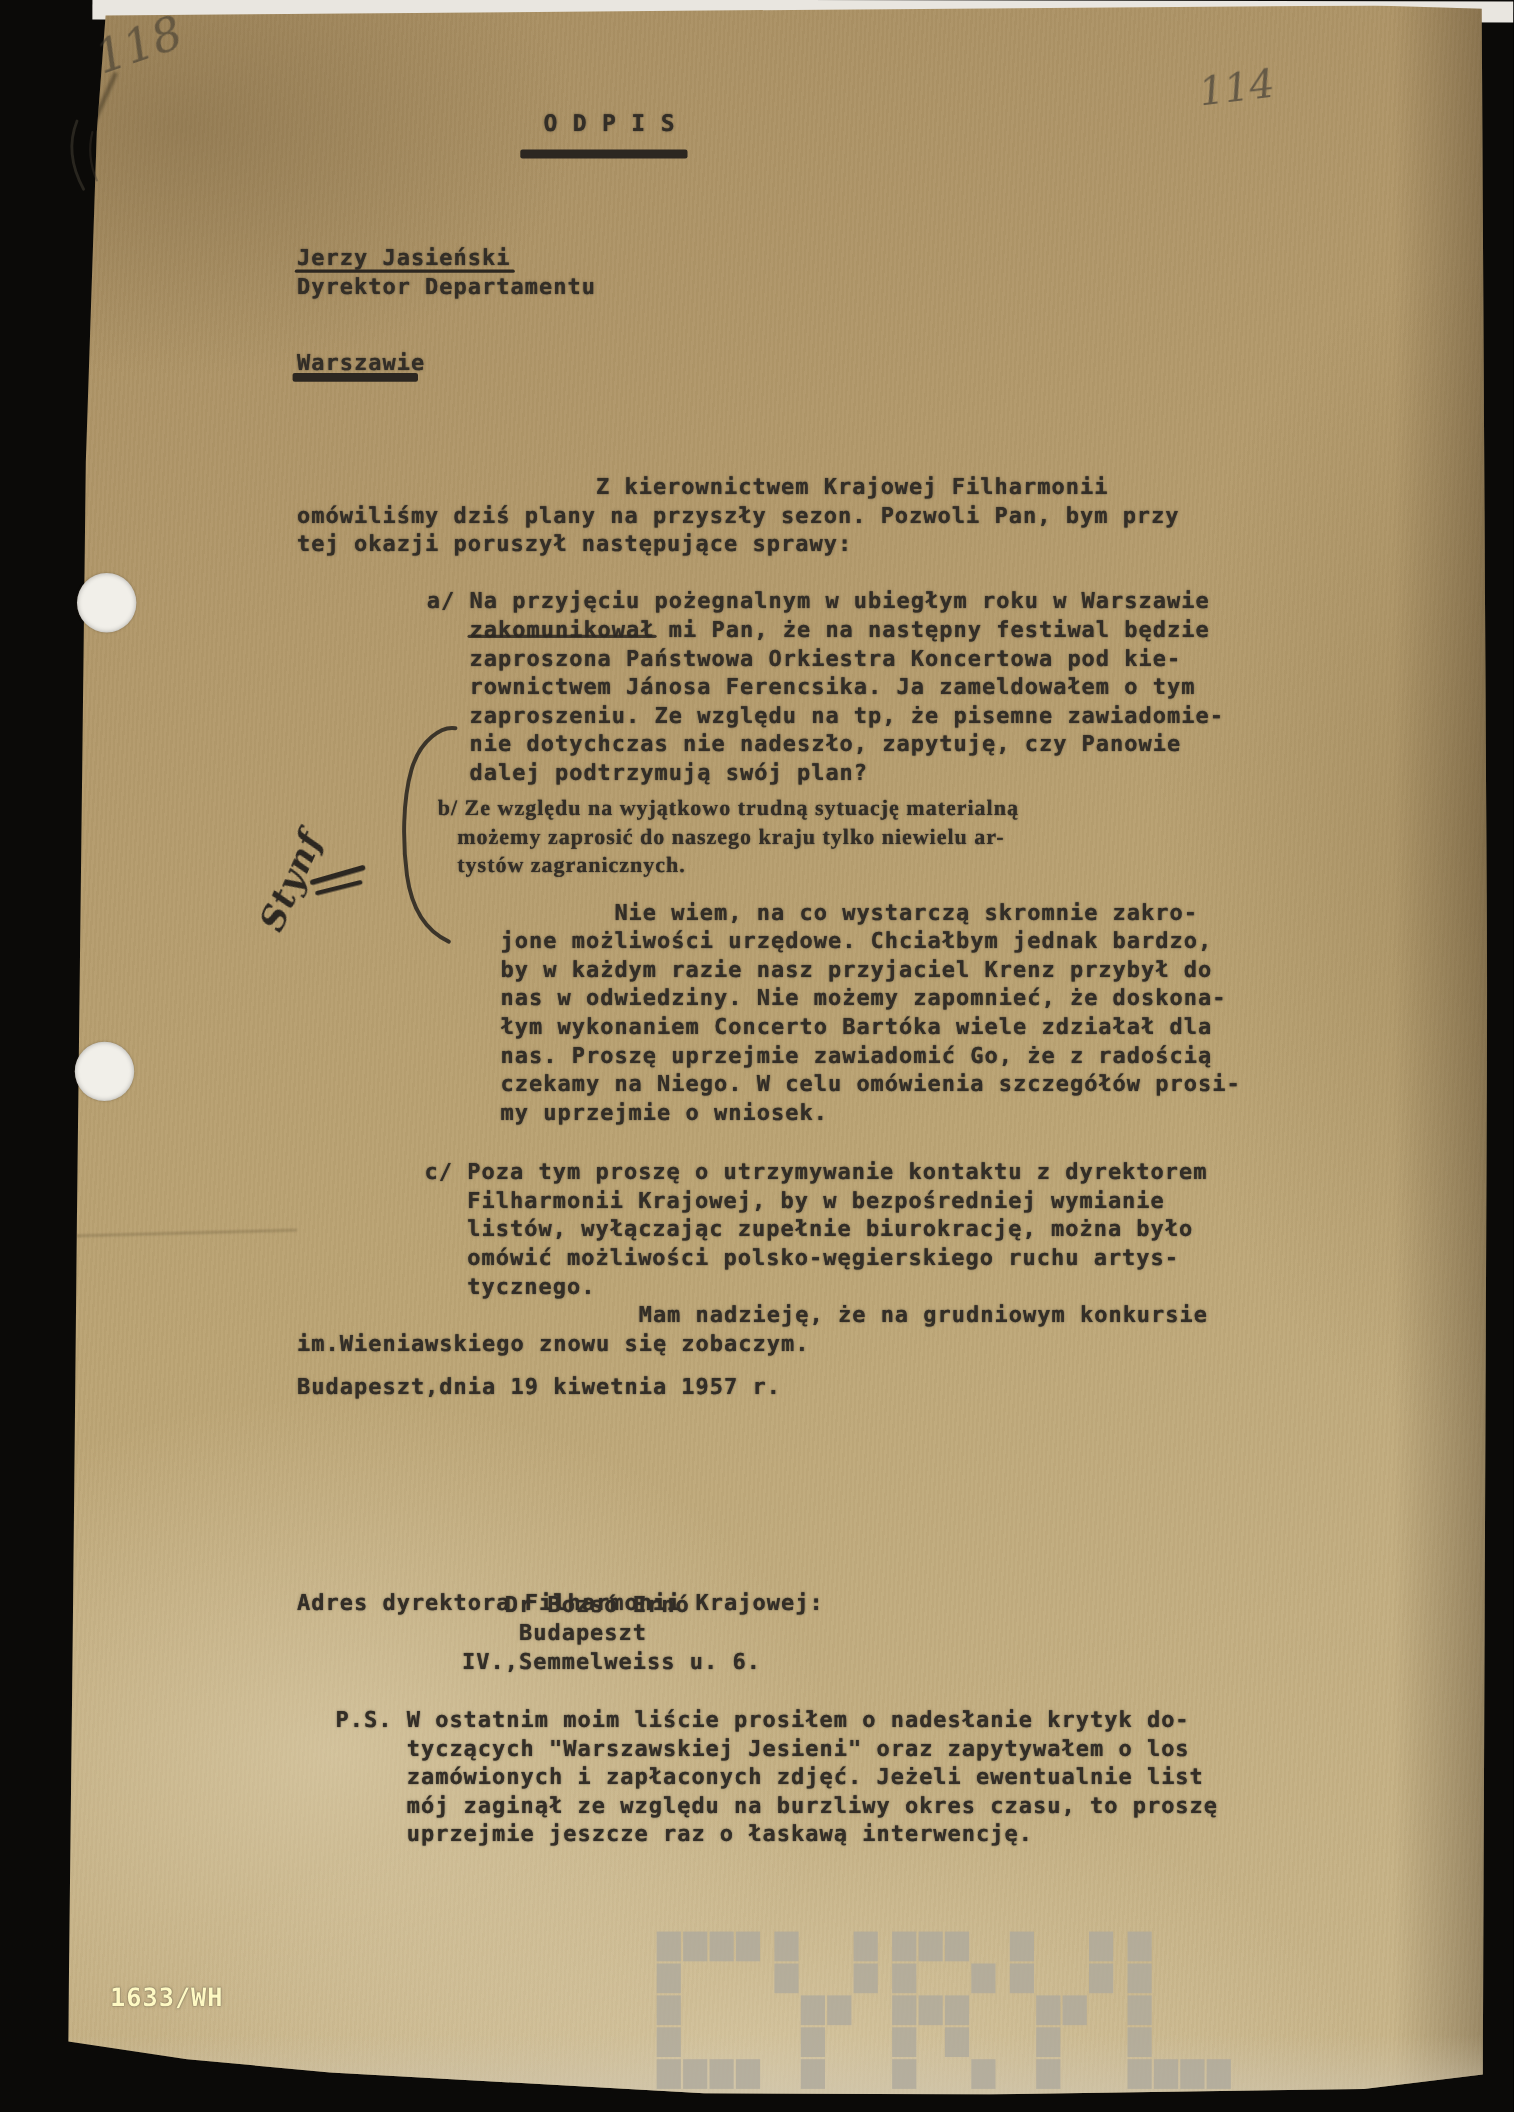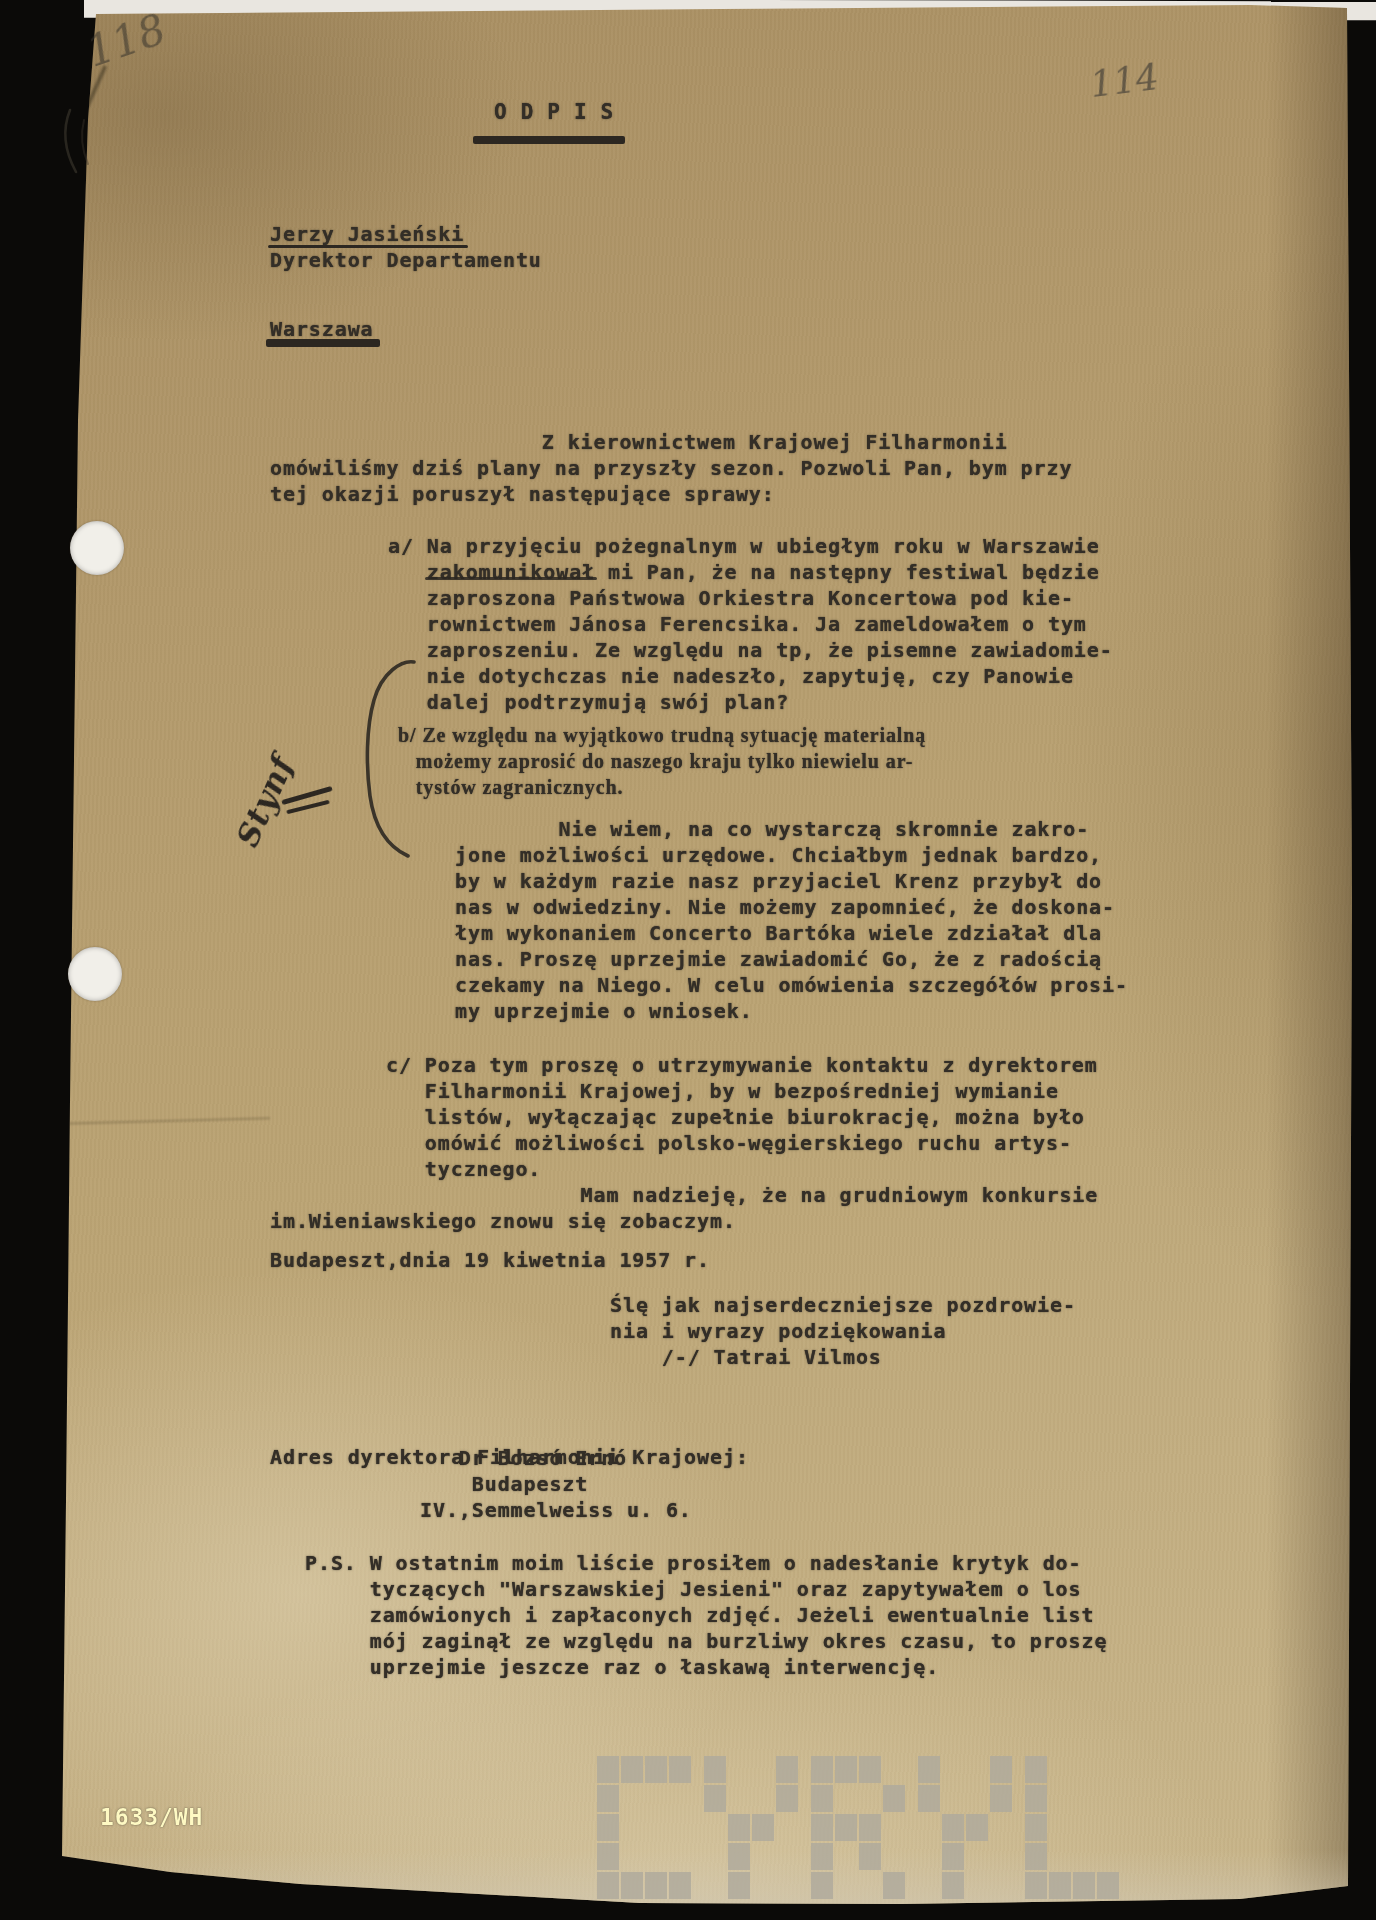--- a/index.html
+++ b/index.html
@@ -104,21 +104,21 @@
   <div class="hole" style="left:70px; top:521px;"></div>
   <div class="hole" style="left:68px; top:947px;"></div>
 
   <div class="tw tw-title" style="left:494px; top:99px;">ODPIS</div>
   <div class="mark-underline" style="left:473px; top:136px; width:152px; height:8px;"></div>
 
   <div class="tw" style="left:270px; top:221px;">Jerzy Jasieński
 Dyrektor Departamentu</div>
   <div class="mark-underline" style="left:268px; top:245px; width:200px; height:3px;"></div>
 
-  <div class="tw" style="left:270px; top:316px;">Warszawa</div>
+  <div class="tw" style="left:270px; top:316px;">Warszawie</div>
   <div class="mark-underline" style="left:266px; top:339px; width:114px; height:8px;"></div>
 
   <div class="tw" style="left:270px; top:429px;">                     Z kierownictwem Krajowej Filharmonii
 omówiliśmy dziś plany na przyszły sezon. Pozwoli Pan, bym przy
 tej okazji poruszył następujące sprawy:</div>
 
   <div class="tw" style="left:388px; top:533px;">a/ Na przyjęciu pożegnalnym w ubiegłym roku w Warszawie
    zakomunikował mi Pan, że na następny festiwal będzie
    zaproszona Państwowa Orkiestra Koncertowa pod kie-
    rownictwem Jánosa Ferencsika. Ja zameldowałem o tym
@@ -152,23 +152,20 @@
    Filharmonii Krajowej, by w bezpośredniej wymianie
    listów, wyłączając zupełnie biurokrację, można było
    omówić możliwości polsko-węgierskiego ruchu artys-
    tycznego.</div>
 
   <div class="tw" style="left:270px; top:1182px;">                        Mam nadzieję, że na grudniowym konkursie
 im.Wieniawskiego znowu się zobaczym.</div>
 
   <div class="tw" style="left:270px; top:1247px;">Budapeszt,dnia 19 kiwetnia 1957 r.</div>
 
-  <div class="tw" style="left:610px; top:1292px;">Ślę jak najserdeczniejsze pozdrowie-
-nia i wyrazy podziękowania
-    /-/ Tatrai Vilmos</div>
 
   <div class="tw" style="left:270px; top:1417px;margin-top:27px;">Adres dyrektora Filharmonii Krajowej:</div>
 
   <div class="tw" style="left:420px; top:1445px;">   Dr Bozsó Ernó
     Budapeszt
 IV.,Semmelweiss u. 6.</div>
 
   <div class="tw" style="left:270px; top:1550px;margin-left:35px;">P.S. W ostatnim moim liście prosiłem o nadesłanie krytyk do-
      tyczących "Warszawskiej Jesieni" oraz zapytywałem o los
      zamówionych i zapłaconych zdjęć. Jeżeli ewentualnie list

